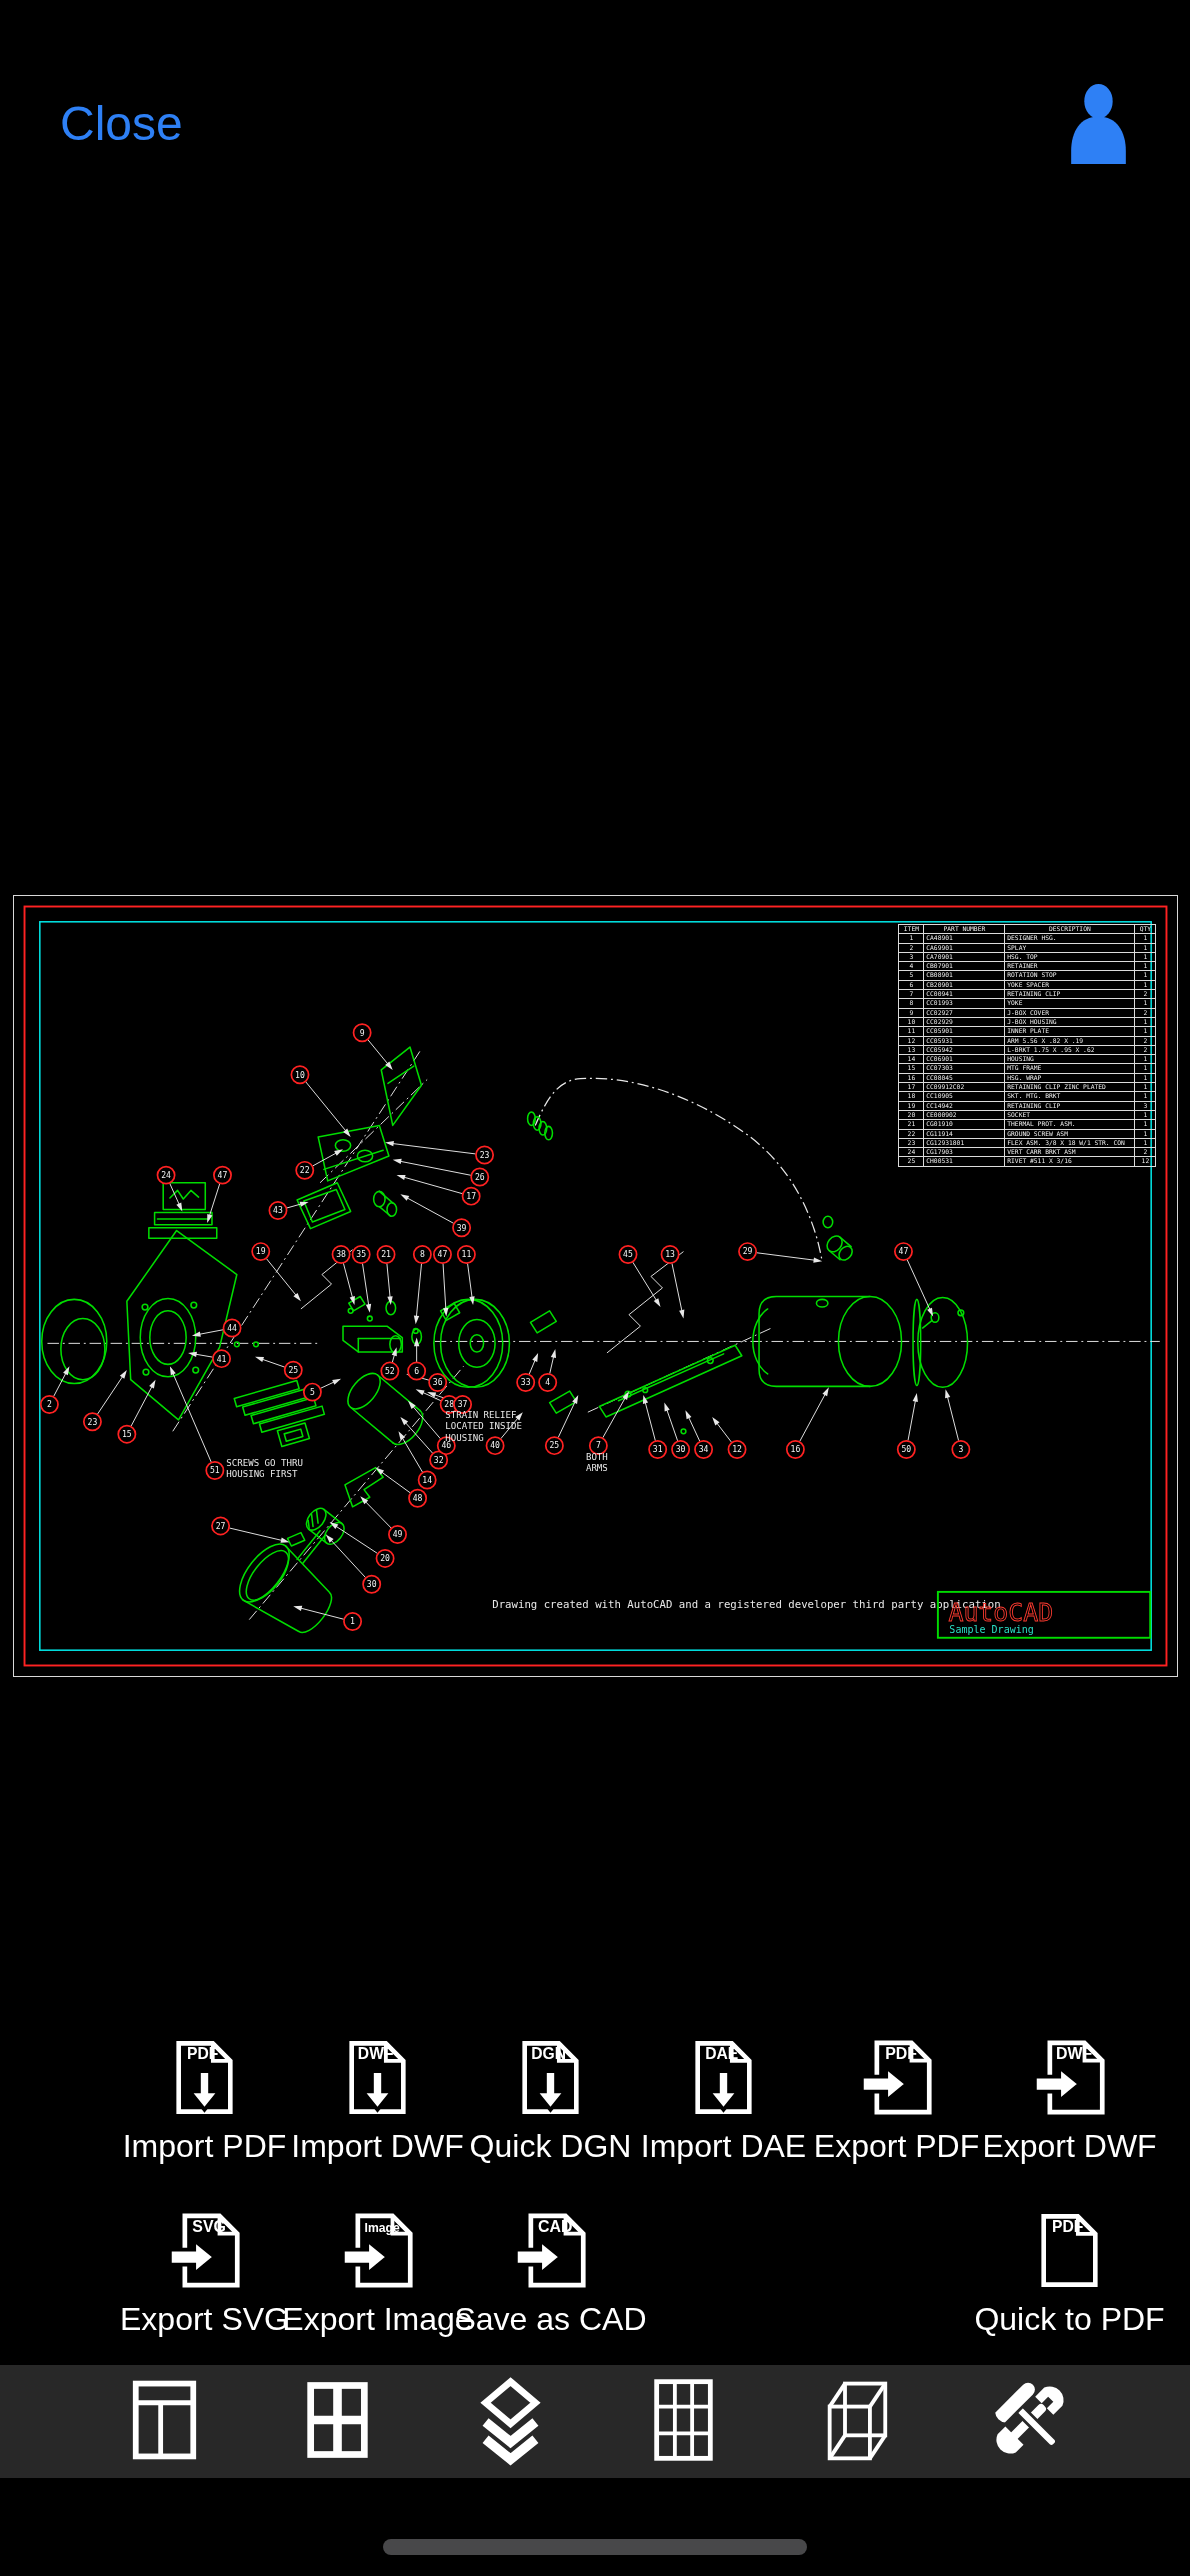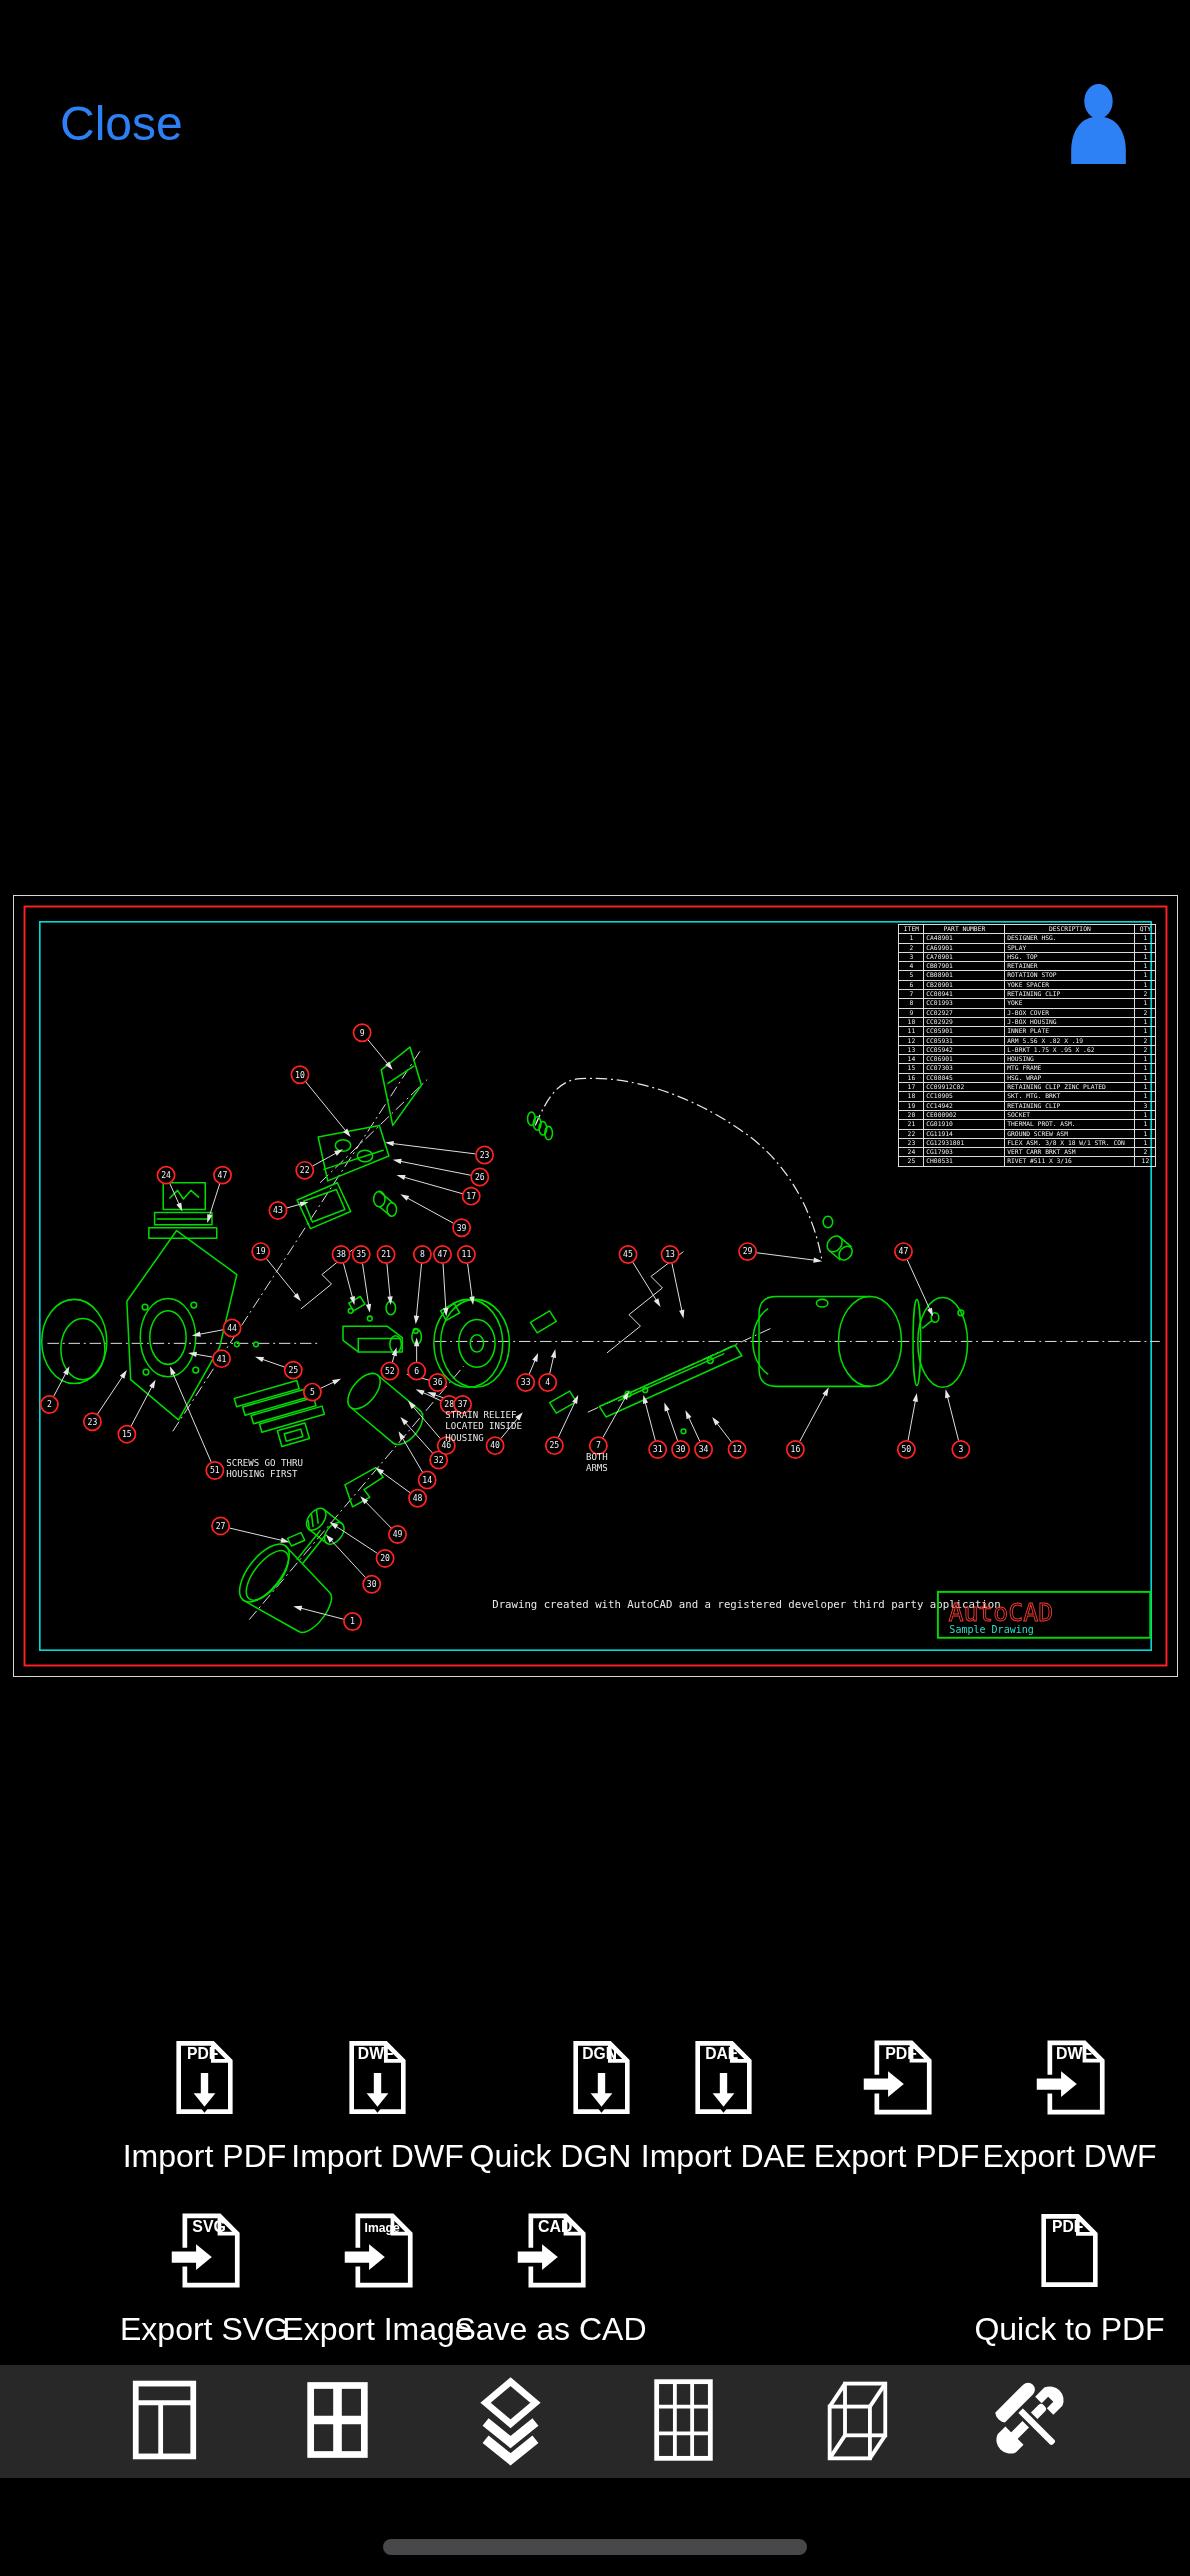--- a/index.html
+++ b/index.html
@@ -34,21 +34,21 @@
                overflow:hidden;white-space:nowrap;font-weight:normal;}
   .parts-table col.c-item{width:25px;} .parts-table col.c-part{width:81px;}
   .parts-table col.c-desc{width:130px;} .parts-table col.c-qty{width:21px;}
   .parts-table th{text-align:center;}
   .parts-table td.t-item,.parts-table td.t-qty{text-align:center;}
   
   .actions{position:absolute;left:0;width:1190px;display:grid;
            grid-template-columns:repeat(6,173px);padding-left:118px;justify-items:center;}
   #actions-row1{top:2039px;} #actions-row2{top:2212px;text-align:center;}
   .action-btn{display:flex;flex-direction:column;align-items:center;cursor:pointer;}
-  .action-label{margin-top:18px;color:#FFF;font-size:32px;white-space:nowrap;}
+  .action-label{margin-top:8px;color:#FFF;font-size:32px;white-space:nowrap;}
   
   .toolbar{position:absolute;left:0;top:2365px;width:1190px;height:113px;background:var(--toolbar-bg);
            display:grid;grid-template-columns:repeat(6,173px);padding-left:78px;
            justify-items:center;align-items:center;}
   .tool-btn{background:none;border:none;cursor:pointer;width:105px;height:96px;
             display:flex;align-items:center;justify-content:center;}
   .home-indicator{position:absolute;left:383px;top:2539px;width:424px;height:16.3px;border-radius:8.6px;
             background:var(--home-bar);}
 </style>
 </head>
@@ -609,21 +609,21 @@
       </div>
       <div class="action-btn" style="grid-column: 2;">
         <span><svg viewBox="0 0 64 82" width="59" height="77">
             <path d="M4,4 H41 L60,23 V78 H4 Z" fill="none" stroke="#fff" stroke-width="5"></path>
             <path d="M41,4 V23 H60" fill="none" stroke="#fff" stroke-width="4"></path>
             <text x="30" y="21" font-size="17" font-weight="bold" fill="#fff" text-anchor="middle" font-family="Liberation Sans,sans-serif">DWF</text>
             <polygon points="26,34 38,34 38,56 48,56 32,76 16,56 26,56" fill="#fff" stroke="#000" stroke-width="4"></polygon>
           </svg></span>
         <span class="action-label">Import DWF</span>
       </div>
-      <div class="action-btn" style="grid-column: 3; align-items: flex-end;">
+      <div class="action-btn" style="grid-column: 3;">
         <span><svg viewBox="0 0 64 82" width="59" height="77">
             <path d="M4,4 H41 L60,23 V78 H4 Z" fill="none" stroke="#fff" stroke-width="5"></path>
             <path d="M41,4 V23 H60" fill="none" stroke="#fff" stroke-width="4"></path>
             <text x="30" y="21" font-size="17" font-weight="bold" fill="#fff" text-anchor="middle" font-family="Liberation Sans,sans-serif">DGN</text>
             <polygon points="26,34 38,34 38,56 48,56 32,76 16,56 26,56" fill="#fff" stroke="#000" stroke-width="4"></polygon>
           </svg></span>
         <span class="action-label">Quick DGN</span>
       </div>
       <div class="action-btn" style="grid-column: 4;">
         <span><svg viewBox="0 0 64 82" width="59" height="77">

